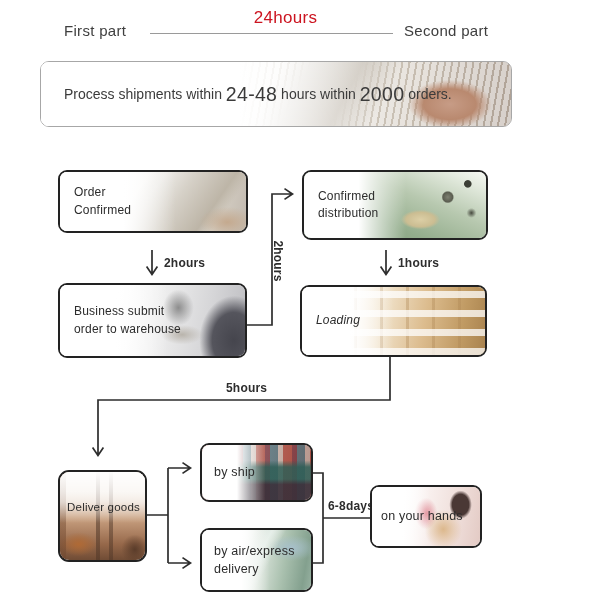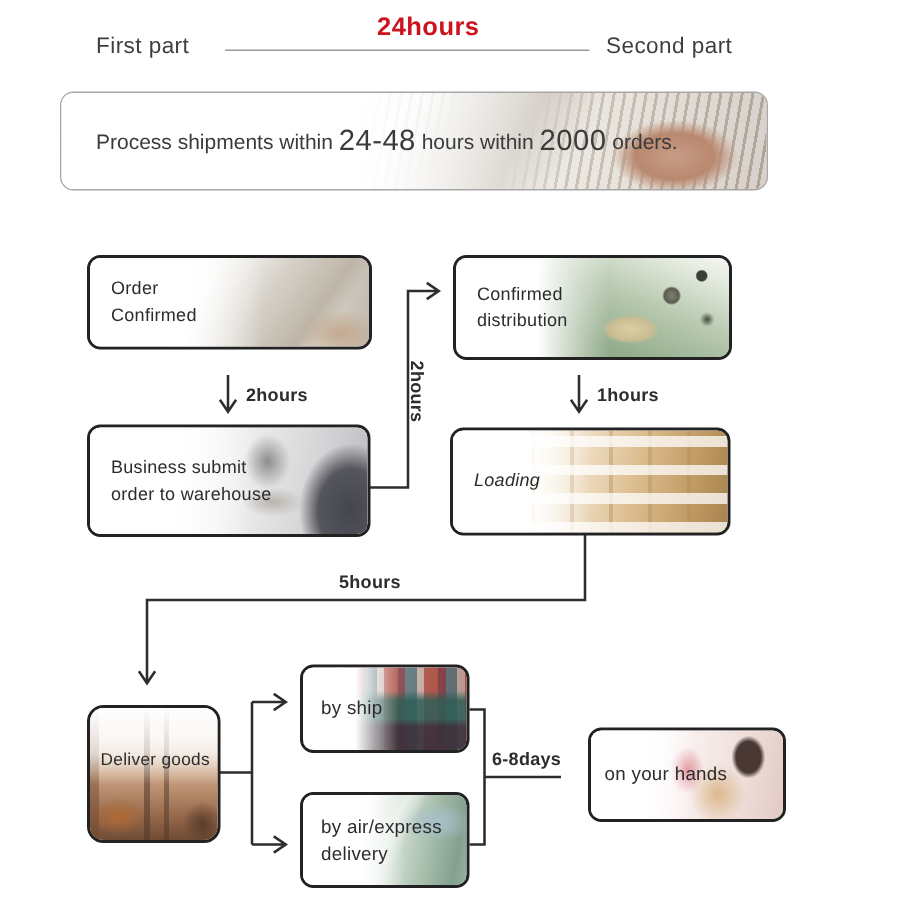--- a/index.html
+++ b/index.html
@@ -6,21 +6,21 @@
   html,body { background:#ffffff; }
   body { font-family:"Liberation Sans","DejaVu Sans",sans-serif; }
   .stage { position:relative; width:600px; height:600px; background:#ffffff; overflow:hidden; }
 
   
   .hdr-label { position:absolute; font-size:15px; font-weight:400; color:#3e3e3e; letter-spacing:.3px; }
   .hdr-first { left:64px; top:22px; }
   .hdr-second { left:404px; top:22px; }
   .hdr-line { position:absolute; left:150px; top:33px; width:243px; height:1px; background:#9a9a9a; }
   .hdr-duration { position:absolute; left:228px; top:8px; width:115px; text-align:center;
-                  font-size:17px; font-weight:700; color:#cc1420; letter-spacing:.3px; }
+                  font-size:17px; font-weight:400; color:#cc1420; letter-spacing:.3px; }
 
   
   .banner { position:absolute; left:40px; top:61px; width:472px; height:66px;
             border:1px solid #a7a7a7; border-radius:9px; overflow:hidden; background:#fff; }
   .banner-photo { position:absolute; inset:0;
     background:
       linear-gradient(90deg,#ffffff 0%,#ffffff 42%,rgba(255,255,255,0) 72%),
       radial-gradient(ellipse 58px 34px at 87% 66%, #c79c86 0%, #b9896f 45%, rgba(185,137,111,0) 72%),
       linear-gradient(118deg, rgba(255,255,255,0) 48%, #e3e0db 54%, #cfc9c0 64%, rgba(207,201,192,0) 72%),
       repeating-linear-gradient(100deg, rgba(255,255,255,.55) 0 5px, rgba(190,182,170,.35) 5px 7px),
@@ -37,21 +37,21 @@
                 display:flex; flex-direction:column; justify-content:center;
                 padding-left:14px; font-size:12px; color:#2c2c2c; line-height:1.45; letter-spacing:.2px; }
 
   .box-order     { left:58px;  top:170px; width:190px; height:63px; }
   .box-warehouse { left:302px; top:170px; width:186px; height:70px; }
   .box-business  { left:58px;  top:283px; width:189px; height:75px; }
   .box-loading   { left:300px; top:285px; width:187px; height:72px;font-style:italic; }
   .box-deliver   { left:58px;  top:470px; width:89px;  height:92px; border-radius:11px;text-align:center; }
   .box-ship      { left:200px; top:443px; width:113px; height:59px; }
   .box-air       { left:200px; top:528px; width:113px; height:64px; }
-  .box-hands     { left:392px; top:485px; width:132px; height:63px; }
+  .box-hands     { left:370px; top:485px; width:112px; height:63px; }
 
   .box-deliver .fbox-label { justify-content:flex-start; padding:27px 4px 0 6px; font-size:11.5px; }
   .box-ship .fbox-label, .box-air .fbox-label, .box-hands .fbox-label { padding-left:12px; font-size:12.5px; }
   .box-hands .fbox-label { padding-left:9px; }
 
   
   .ph-laptop {
     background:
       linear-gradient(90deg,#ffffff 0%,#ffffff 34%,rgba(255,255,255,0) 62%),
       radial-gradient(ellipse 40px 22px at 90% 85%, #c4a98e 0%, rgba(196,169,142,0) 70%),

